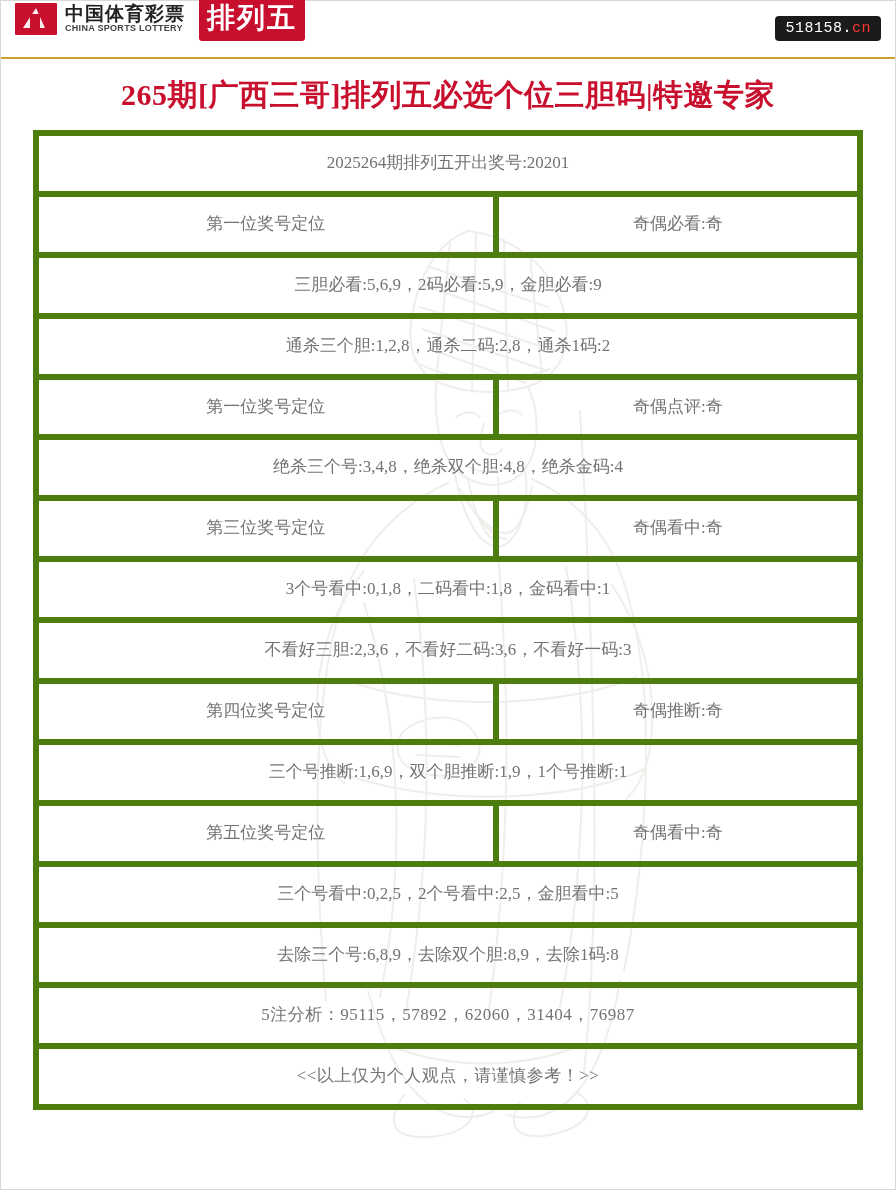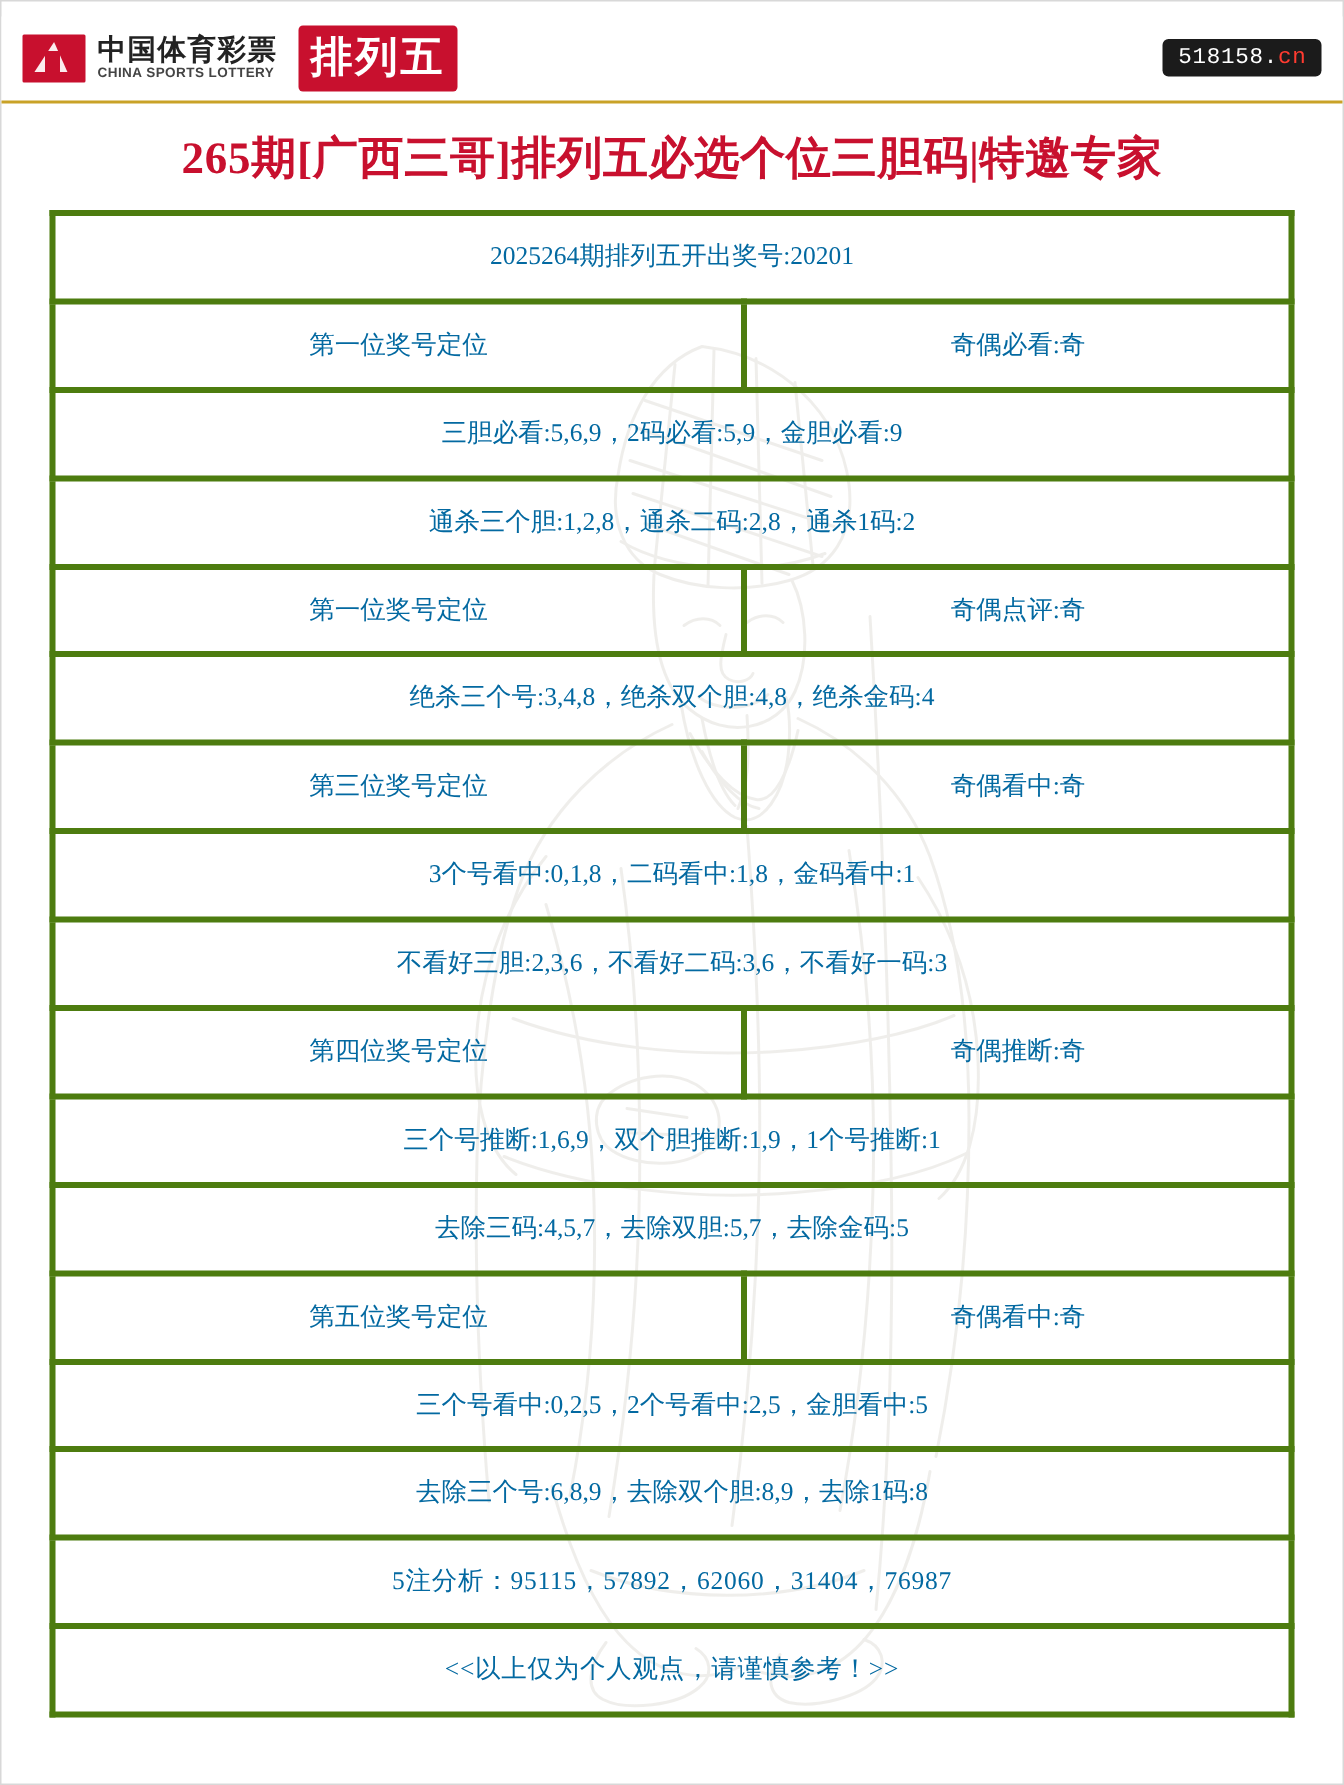--- a/index.html
+++ b/index.html
@@ -22,26 +22,25 @@
     border: 1px solid #d8d8d8;
     position: relative;
     background: #ffffff;
   }
 
   
   .header {
     height: 58px;
     border-bottom: 2px solid #c9a227;
     display: flex;
-    align-items: center;
+    align-items: flex-end;
     padding: 16px 14px;
     box-sizing: border-box;
     position: relative;
     background: #ffffff;
-    margin-top: 10px;
   }
   .logo-wrap {
     display: flex;
     align-items: center;
     gap: 8px;
   }
   .logo-mark {
     width: 42px;
     height: 32px;
     background: #c8102e;
@@ -137,24 +136,24 @@
     position: relative;
     z-index: 2;
     margin: 0 32px;
   }
   table.main {
     width: 100%;
     border-collapse: collapse;
     background: transparent;
   }
   table.main td {
-    border: 4px solid #4d7c0f;
+    border: 6px solid #4d7c0f;
     text-align: center;
     font-size: 17px;
-    color: #0369a1;
+    color: #737373;
     padding: 13px 8px;
     line-height: 1.7;
     font-family: "Liberation Serif", "DejaVu Serif", serif;
   }
   td.two-line { padding: 10px 26px; }
   .row-head td { font-size: 17px; }
   .footnote td {
     font-size: 16px;
     letter-spacing: .5px;
   }
@@ -267,23 +266,20 @@
           <td colspan="2">不看好三胆:2,3,6，不看好二码:3,6，不看好一码:3</td>
         </tr>
 
         <tr class="row-head">
           <td>第四位奖号定位</td>
           <td>奇偶推断:奇</td>
         </tr>
         <tr>
           <td colspan="2">三个号推断:1,6,9，双个胆推断:1,9，1个号推断:1</td>
         </tr>
-        <tr>
-          <td colspan="2">去除三码:4,5,7，去除双胆:5,7，去除金码:5</td>
-        </tr>
 
         <tr class="row-head">
           <td>第五位奖号定位</td>
           <td>奇偶看中:奇</td>
         </tr>
         <tr>
           <td colspan="2">三个号看中:0,2,5，2个号看中:2,5，金胆看中:5</td>
         </tr>
         <tr>
           <td colspan="2">去除三个号:6,8,9，去除双个胆:8,9，去除1码:8</td>

